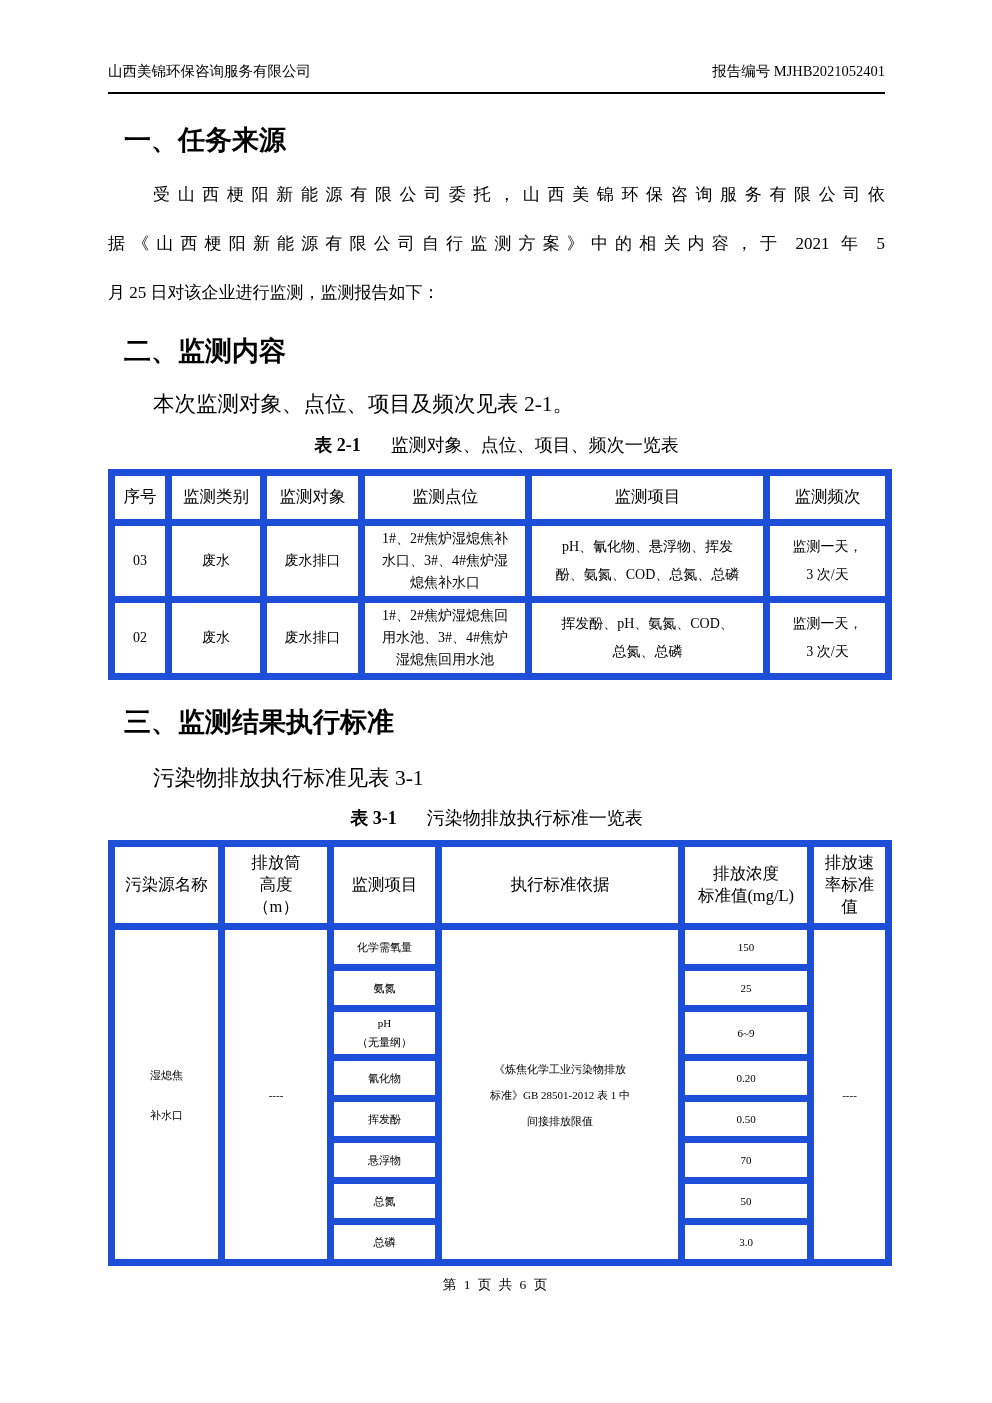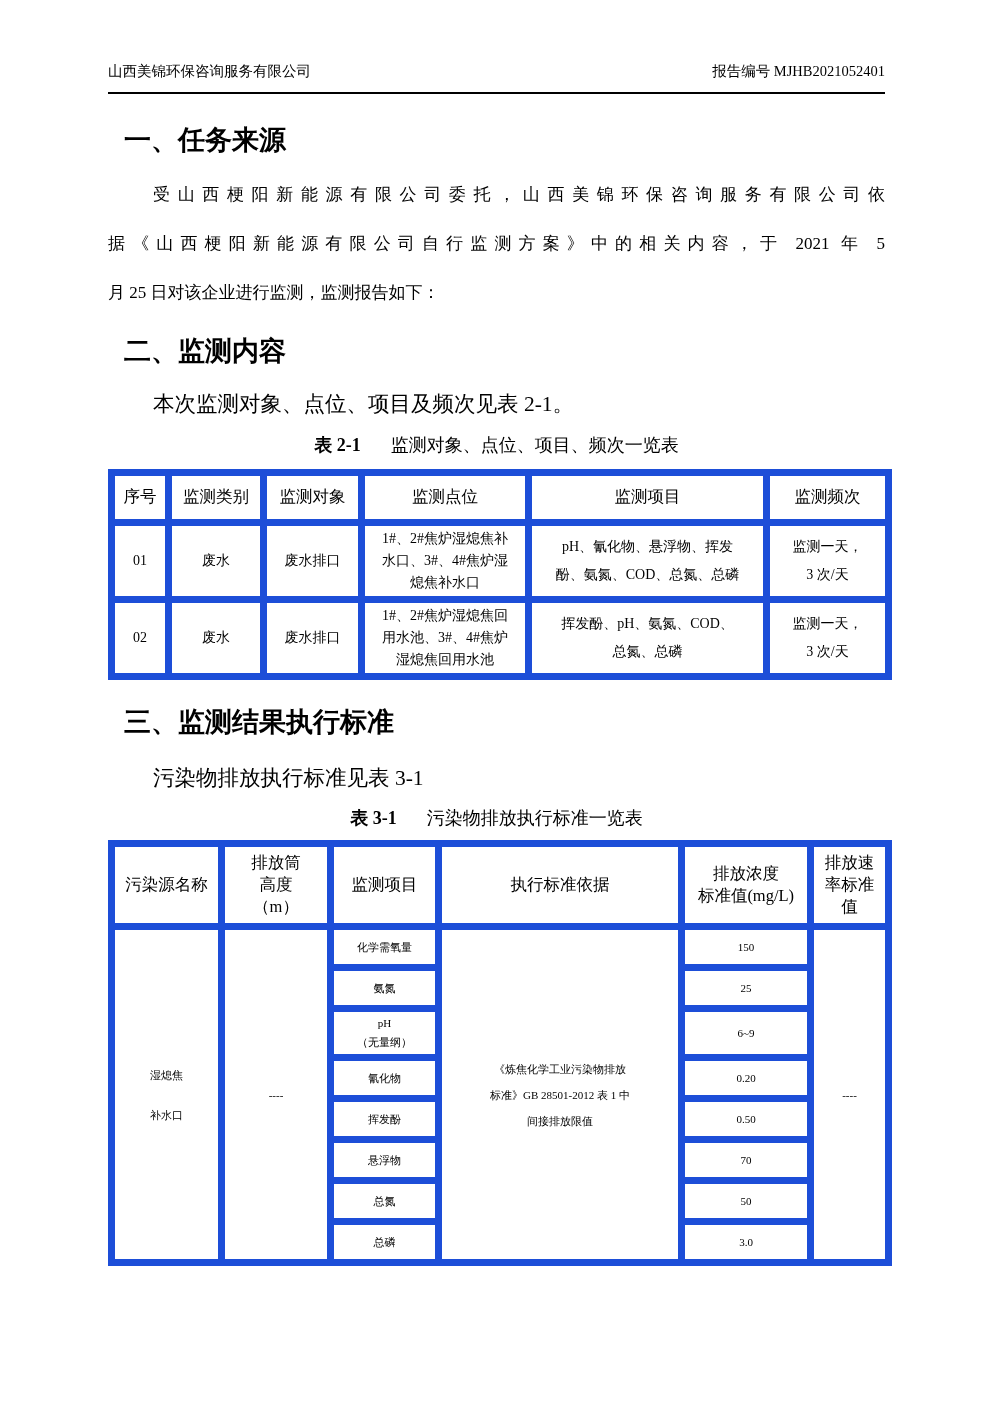--- a/index.html
+++ b/index.html
@@ -105,21 +105,21 @@
         <th>序号</th>
         <th>监测类别</th>
         <th>监测对象</th>
         <th>监测点位</th>
         <th>监测项目</th>
         <th>监测频次</th>
       </tr>
     </thead>
     <tbody>
       <tr>
-        <td>01</td>
+        <td>03</td>
         <td>废水</td>
         <td>废水排口</td>
         <td class="pre cell-loc">1#、2#焦炉湿熄焦补
 水口、3#、4#焦炉湿
 熄焦补水口</td>
         <td class="pre cell-items">pH、氰化物、悬浮物、挥发
 酚、氨氮、COD、总氮、总磷</td>
         <td class="pre cell-freq">监测一天，
 3 次/天</td>
       </tr>
@@ -207,14 +207,15 @@
         <td class="pre cell-name">总氮</td>
         <td>50</td>
       </tr>
       <tr>
         <td class="pre cell-name">总磷</td>
         <td>3.0</td>
       </tr>
     </tbody>
   </table>
 
+  <div class="doc-footer">第 1 页 共 6 页</div>
 
 </div>
 
 </body></html>

